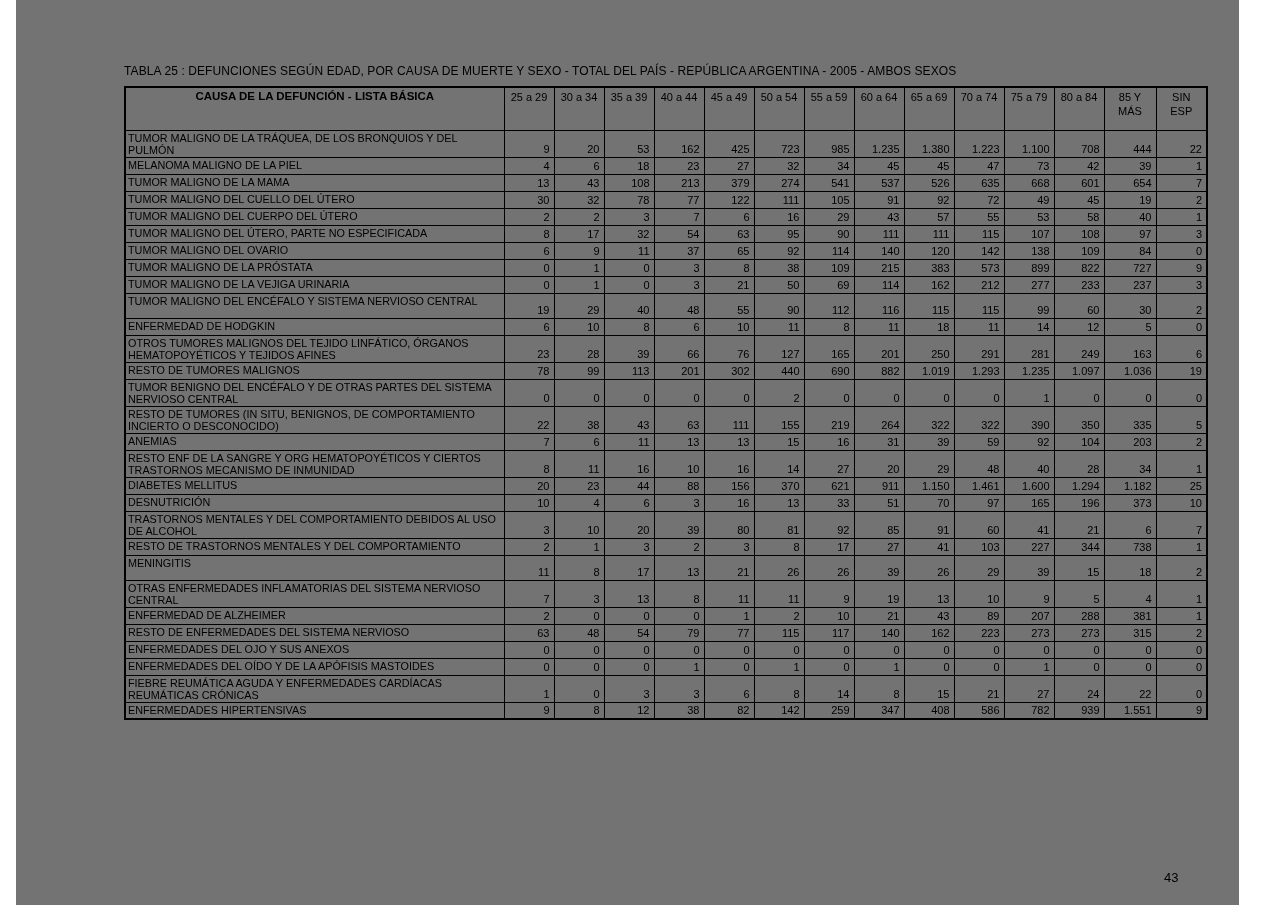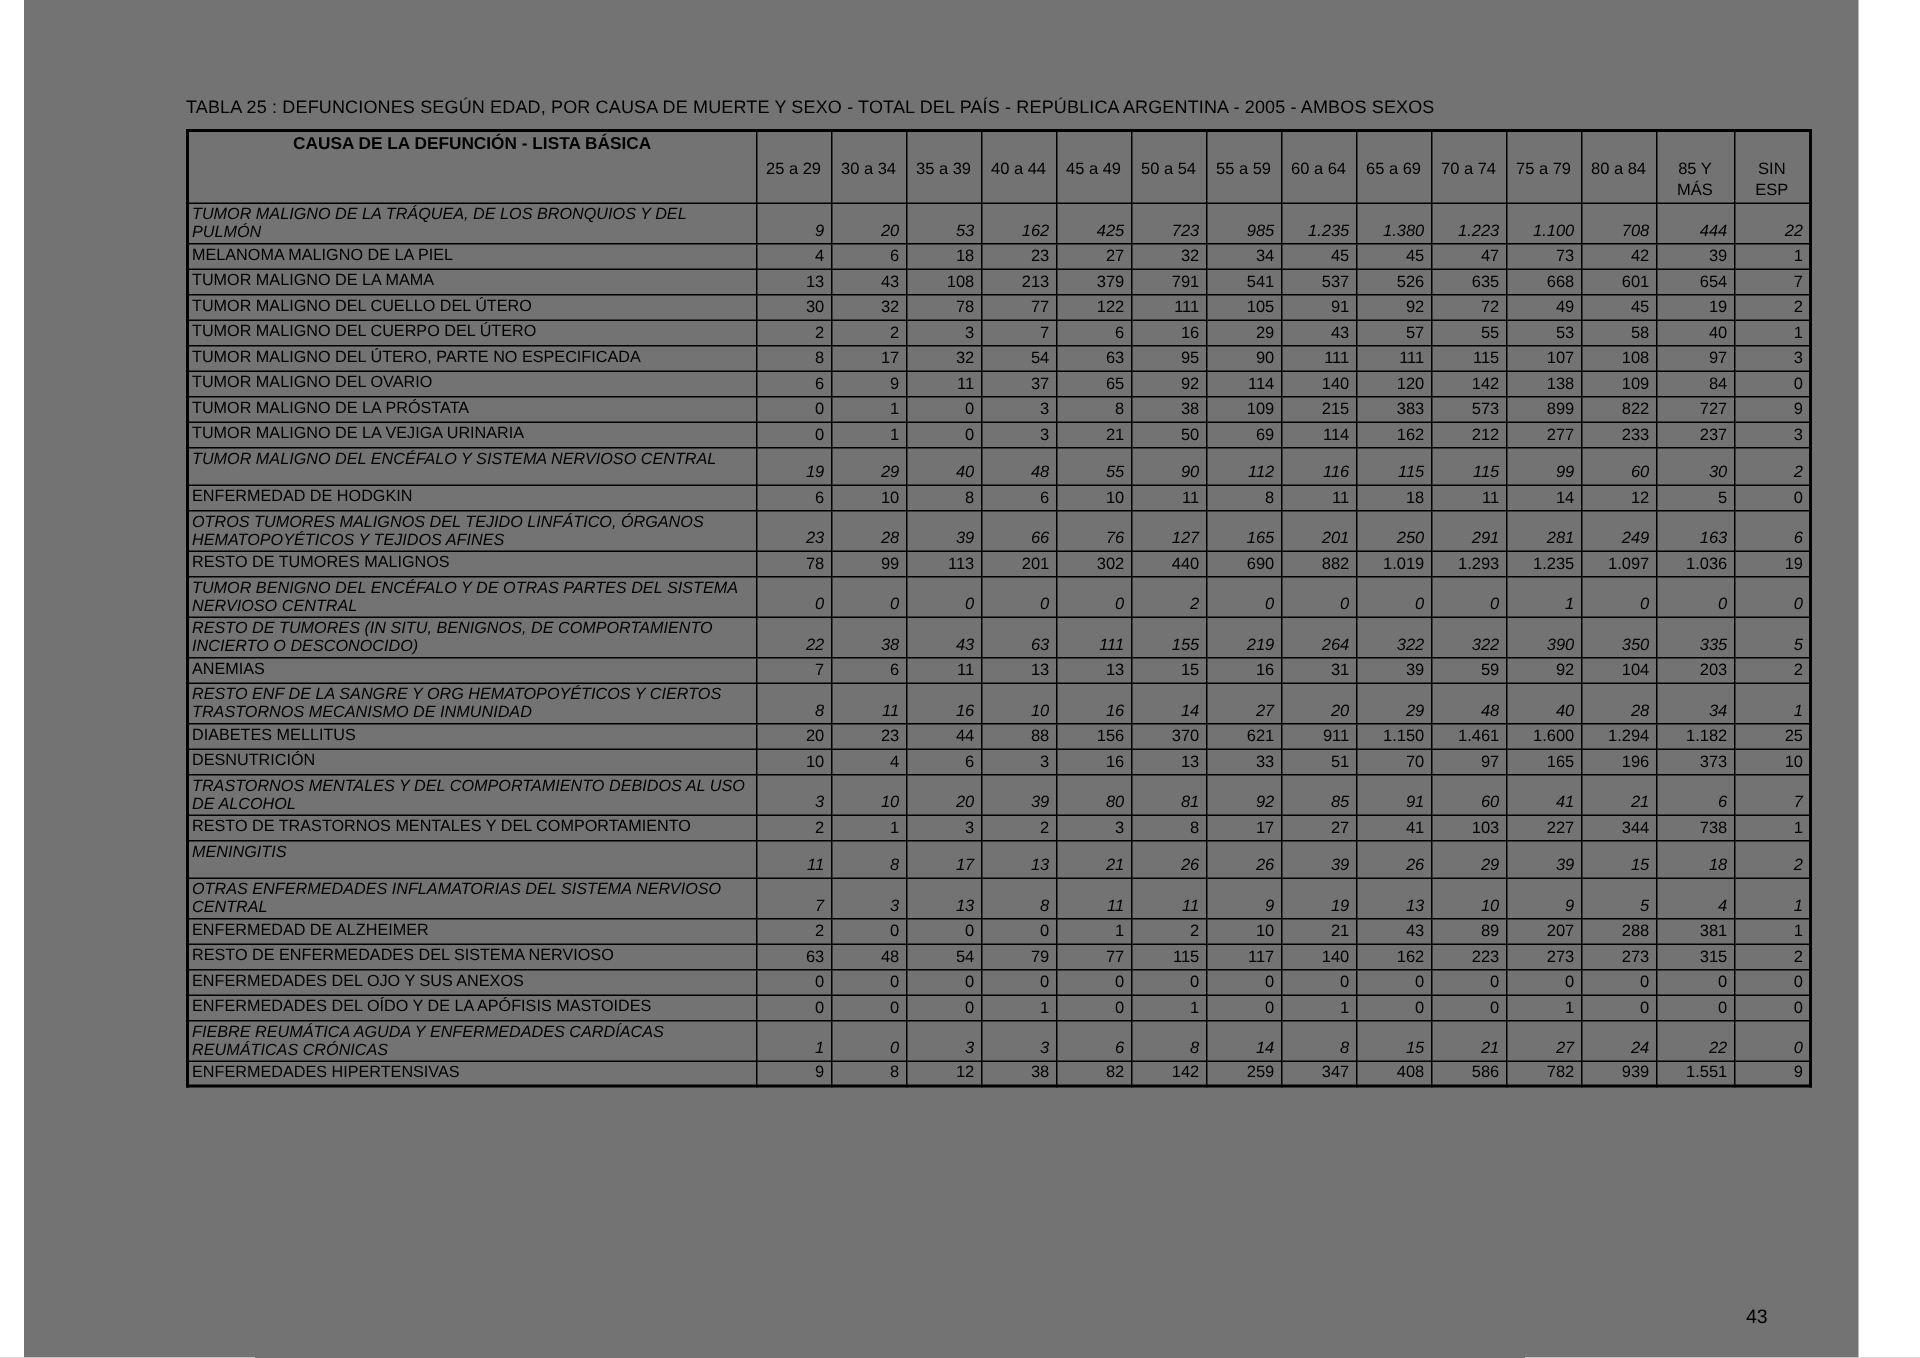--- a/index.html
+++ b/index.html
@@ -41,39 +41,39 @@
     font-weight: bold;
     vertical-align: top;
     text-align: center;
     padding-top: 2px;
     font-size: 11.5px;
   }
   th.age-h {
     font-weight: normal;
     vertical-align: top;
     text-align: center;
-    padding-top: 18px;
+    padding-top: 2px;
     white-space: pre-line;
     line-height: 1.3;
   }
   td.cause {
     vertical-align: top;
     text-align: left;
     padding: 1px 2px 0 2px;
     white-space: pre-line;
     line-height: 1.16;
     font-size: 10.8px;
   }
   td.num {
     vertical-align: bottom;
     text-align: right;
     padding: 0 4px 2px 0;
   }
   tr.r-normal { height: 17px; }
-  tr.r-tall   { height: 25px; font-style: italic; }
+  tr.r-tall   { height: 25px; }
   .pagenum {
     position: absolute;
     left: 1148px;
     top: 870px;
     font-size: 13px;
   }
   col.c-cause { width: 379px; }
   col.c-age   { width: 50px; }
   col.c-85    { width: 52px; }
   col.c-sin   { width: 51px; }
@@ -162,21 +162,21 @@
           <td class="num">39</td>
           <td class="num">1</td>
         </tr>
         <tr class="r-normal">
           <td class="cause">TUMOR MALIGNO DE LA MAMA</td>
           <td class="num">13</td>
           <td class="num">43</td>
           <td class="num">108</td>
           <td class="num">213</td>
           <td class="num">379</td>
-          <td class="num">791</td>
+          <td class="num">274</td>
           <td class="num">541</td>
           <td class="num">537</td>
           <td class="num">526</td>
           <td class="num">635</td>
           <td class="num">668</td>
           <td class="num">601</td>
           <td class="num">654</td>
           <td class="num">7</td>
         </tr>
         <tr class="r-normal">

